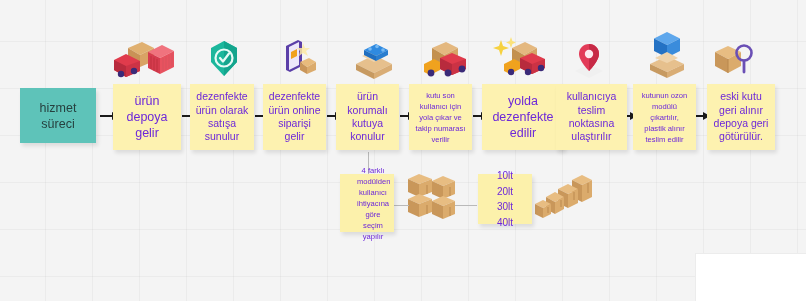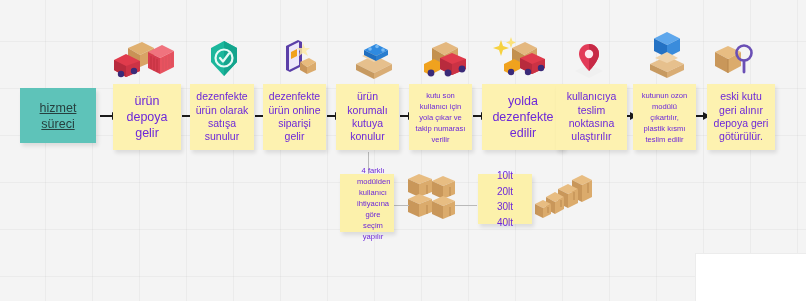--- a/index.html
+++ b/index.html
@@ -47,21 +47,21 @@
     align-items: center;
     justify-content: center;
     text-align: center;
     color: #6d28d9;
     line-height: 1.28;
     padding: 4px 5px;
     box-shadow: 2px 3px 4px rgba(0,0,0,0.10);
   }
   .note.yellow { background: #fdf2b0; }
   .note.yellow2 { background: #fcf1ab; }
-  .note.teal { background: #5ec3b9; color: #26403f; text-decoration: underline; }
+  .note.teal { background: #5ec3b9; color: #26403f; }
 
   .note .txt { display: block; width: 100%; white-space: pre-line; }
 
   .fs-big   { font-size: 12.5px; }
   .fs-mid   { font-size: 10.5px; }
   .fs-small { font-size: 7.6px; line-height: 1.45; text-align: center; }
   .fs-list  { font-size: 10px; line-height: 1.55; }
 
   
   .arrow {
@@ -339,21 +339,21 @@
     <span class="txt fs-mid">kullanıcıya
 teslim
 noktasına
 ulaştırılır</span>
   </div>
 
   <div class="note yellow" style="left:633px; top:84px; width:63px; height:66px;">
     <span class="txt fs-small">kutunun ozon
 modülü
 çıkartılır,
-plastik kısmı
+plastik alınır
 teslim edilir</span>
   </div>
 
   <div class="note yellow" style="left:707px; top:84px; width:68px; height:66px;">
     <span class="txt fs-mid">eski kutu
 geri alınır
 depoya geri
 götürülür.</span>
   </div>
 

